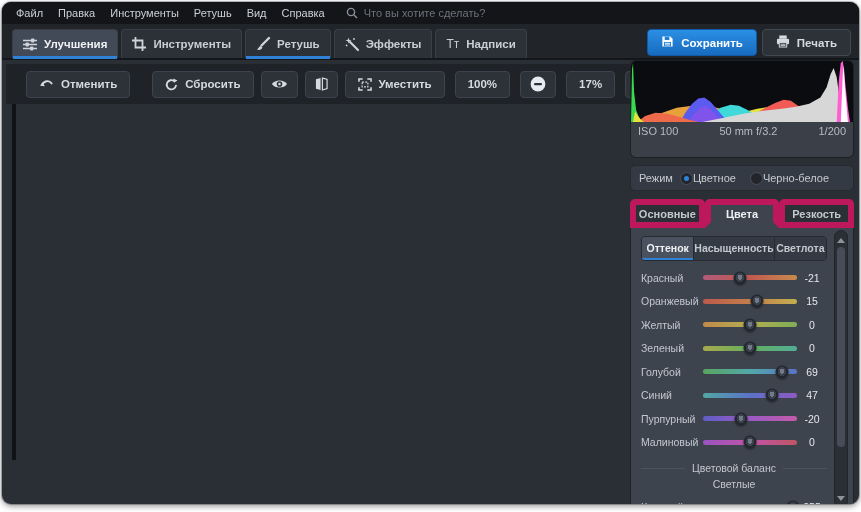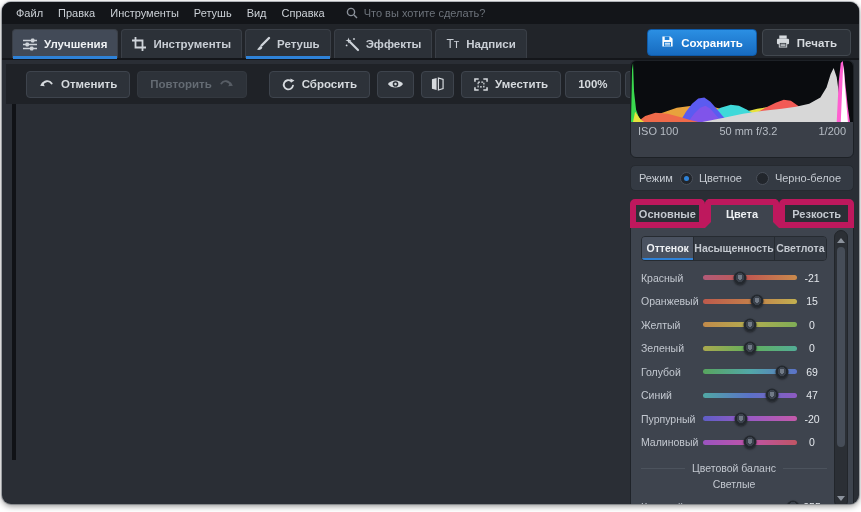--- a/index.html
+++ b/index.html
@@ -42,35 +42,35 @@
   
   .toolbar { height:40px; margin-left:-10px; padding:0 10px 0 20px; display:flex;
     align-items:center; gap:7px; background:#1f2227; }
   .tbtn { height:27px; padding:0 12px; background:#2d3239; border:1px solid #3e444d;
     border-radius:4px; color:#d6dade; font-size:11.5px; font-weight:bold; display:flex;
     align-items:center; gap:7px; cursor:pointer; }
   .tbtn svg { display:block; }
   .tbtn.icon-only { padding:0 9px; }
   .tbtn.disabled { color:#646b73; border-color:#33383f; }
   .tbtn.disabled svg { opacity:.45; }
-  .tb-right { margin-left:auto; display:flex; gap:4px; margin-right:4px; }
+  .tb-right { margin-left:auto; display:flex; gap:10px; margin-right:4px; }
 
   
   .right-panel { width:224px; margin-left:6px; padding-top:0; position:relative; }
   .hist-card { background:#3a3f48; border:1px solid #1d2126; border-radius:6px;
     overflow:hidden; }
   .hist-plot { height:61px; background:#0a0c0f; }
   .hist-plot svg { display:block; width:100%; height:100%; }
   .hist-info { display:flex; justify-content:space-between; padding:3px 7px 20px;
     font-size:11px; color:#b6bcc4; }
 
   .mode-row { margin-top:7px; height:26px; display:flex; align-items:center; gap:7px;
     background:#343a43; border:1px solid #262a30; border-radius:5px; padding:0 8px;
     font-size:11px; color:#c6cbd2; }
-  .radio-opt { display:flex; align-items:center; gap:6px; cursor:pointer; }
+  .radio-opt { display:flex; align-items:center; cursor:pointer; }
   .radio { width:13px; height:13px; border-radius:50%; background:#22262c;
     border:1px solid #4a505a; position:relative; }
   .radio.on::after { content:""; position:absolute; inset:3px; border-radius:50%;
     background:var(--accent,#2e82d8); }
 
   .panel-tabs { display:flex; margin-top:8px; }
   .ptab { flex:1; height:29px; display:flex; align-items:center; justify-content:center;
     font-size:11px; font-weight:bold; color:#c3c8cf; background:#2b2f36;
     border:6px solid #be185d; border-radius:5px 5px 0 0; cursor:pointer; }
   .ptab.active { background:#3e444e; border-bottom-color:#3e444e; color:#edf0f3; }
@@ -340,29 +340,20 @@
       <div class="toolbar">
         <div class="tbtn">
           <span>
             <svg width="15" height="12" viewBox="0 0 16 12">
                 <path d="M3.5 7 C5 2.5 11 1.5 13.5 5.5" fill="none" stroke="#d6dade" stroke-width="2" stroke-linecap="round"></path>
                 <path d="M1.2 7.8 L6.2 8.4 L3.6 3.9 Z" fill="#d6dade"></path>
               </svg>
           </span>
           <span>Отменить</span>
         </div>
-        <div class="tbtn disabled">
-          <span>Повторить</span>
-          <span>
-            <svg width="15" height="12" viewBox="0 0 16 12">
-                <path d="M12.5 7 C11 2.5 5 1.5 2.5 5.5" fill="none" stroke="#8b929b" stroke-width="2" stroke-linecap="round"></path>
-                <path d="M14.8 7.8 L9.8 8.4 L12.4 3.9 Z" fill="#8b929b"></path>
-              </svg>
-          </span>
-        </div>
         <div style="width:8px"></div>
         <div class="tbtn">
           <span>
             <svg width="13" height="13" viewBox="0 0 14 14">
                 <path d="M11.8 8.2 A5 5 0 1 1 9.8 3.2" fill="none" stroke="#d6dade" stroke-width="2" stroke-linecap="round"></path>
                 <path d="M9 0.6 L9.6 5 L13.4 2.8 Z" fill="#d6dade"></path>
               </svg>
           </span>
           <span>Сбросить</span>
         </div>

